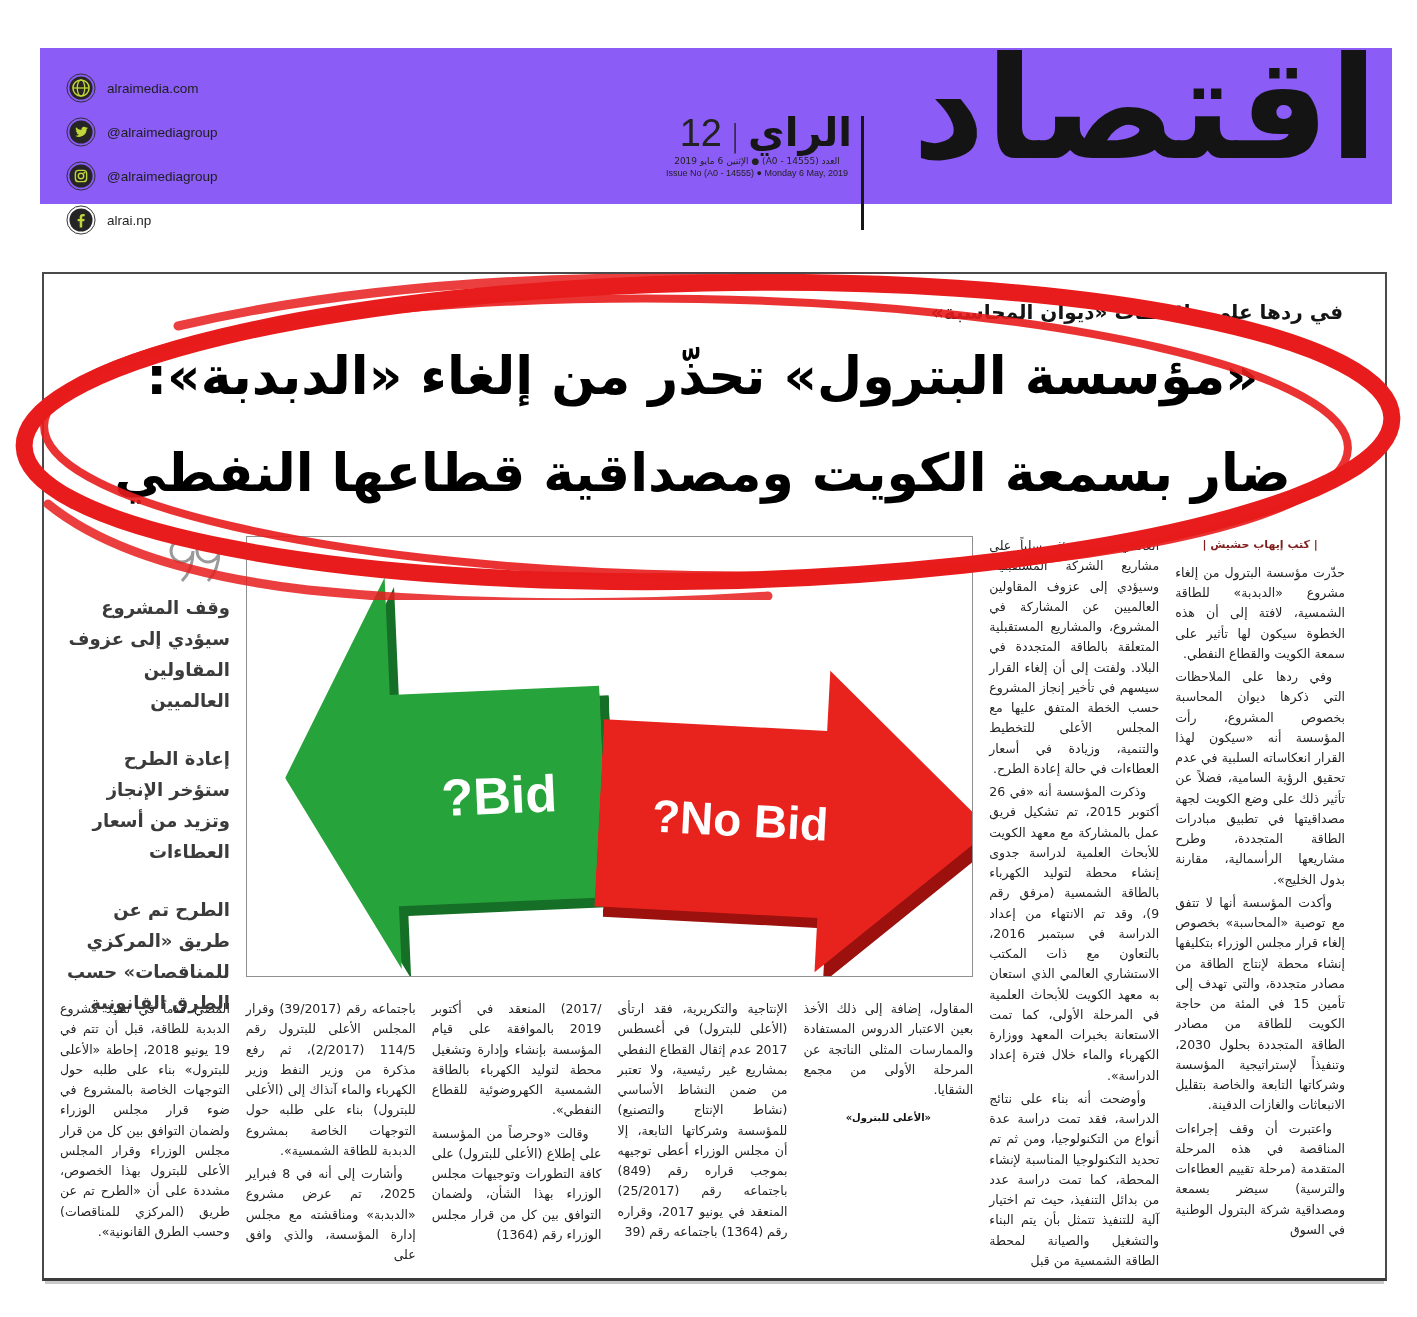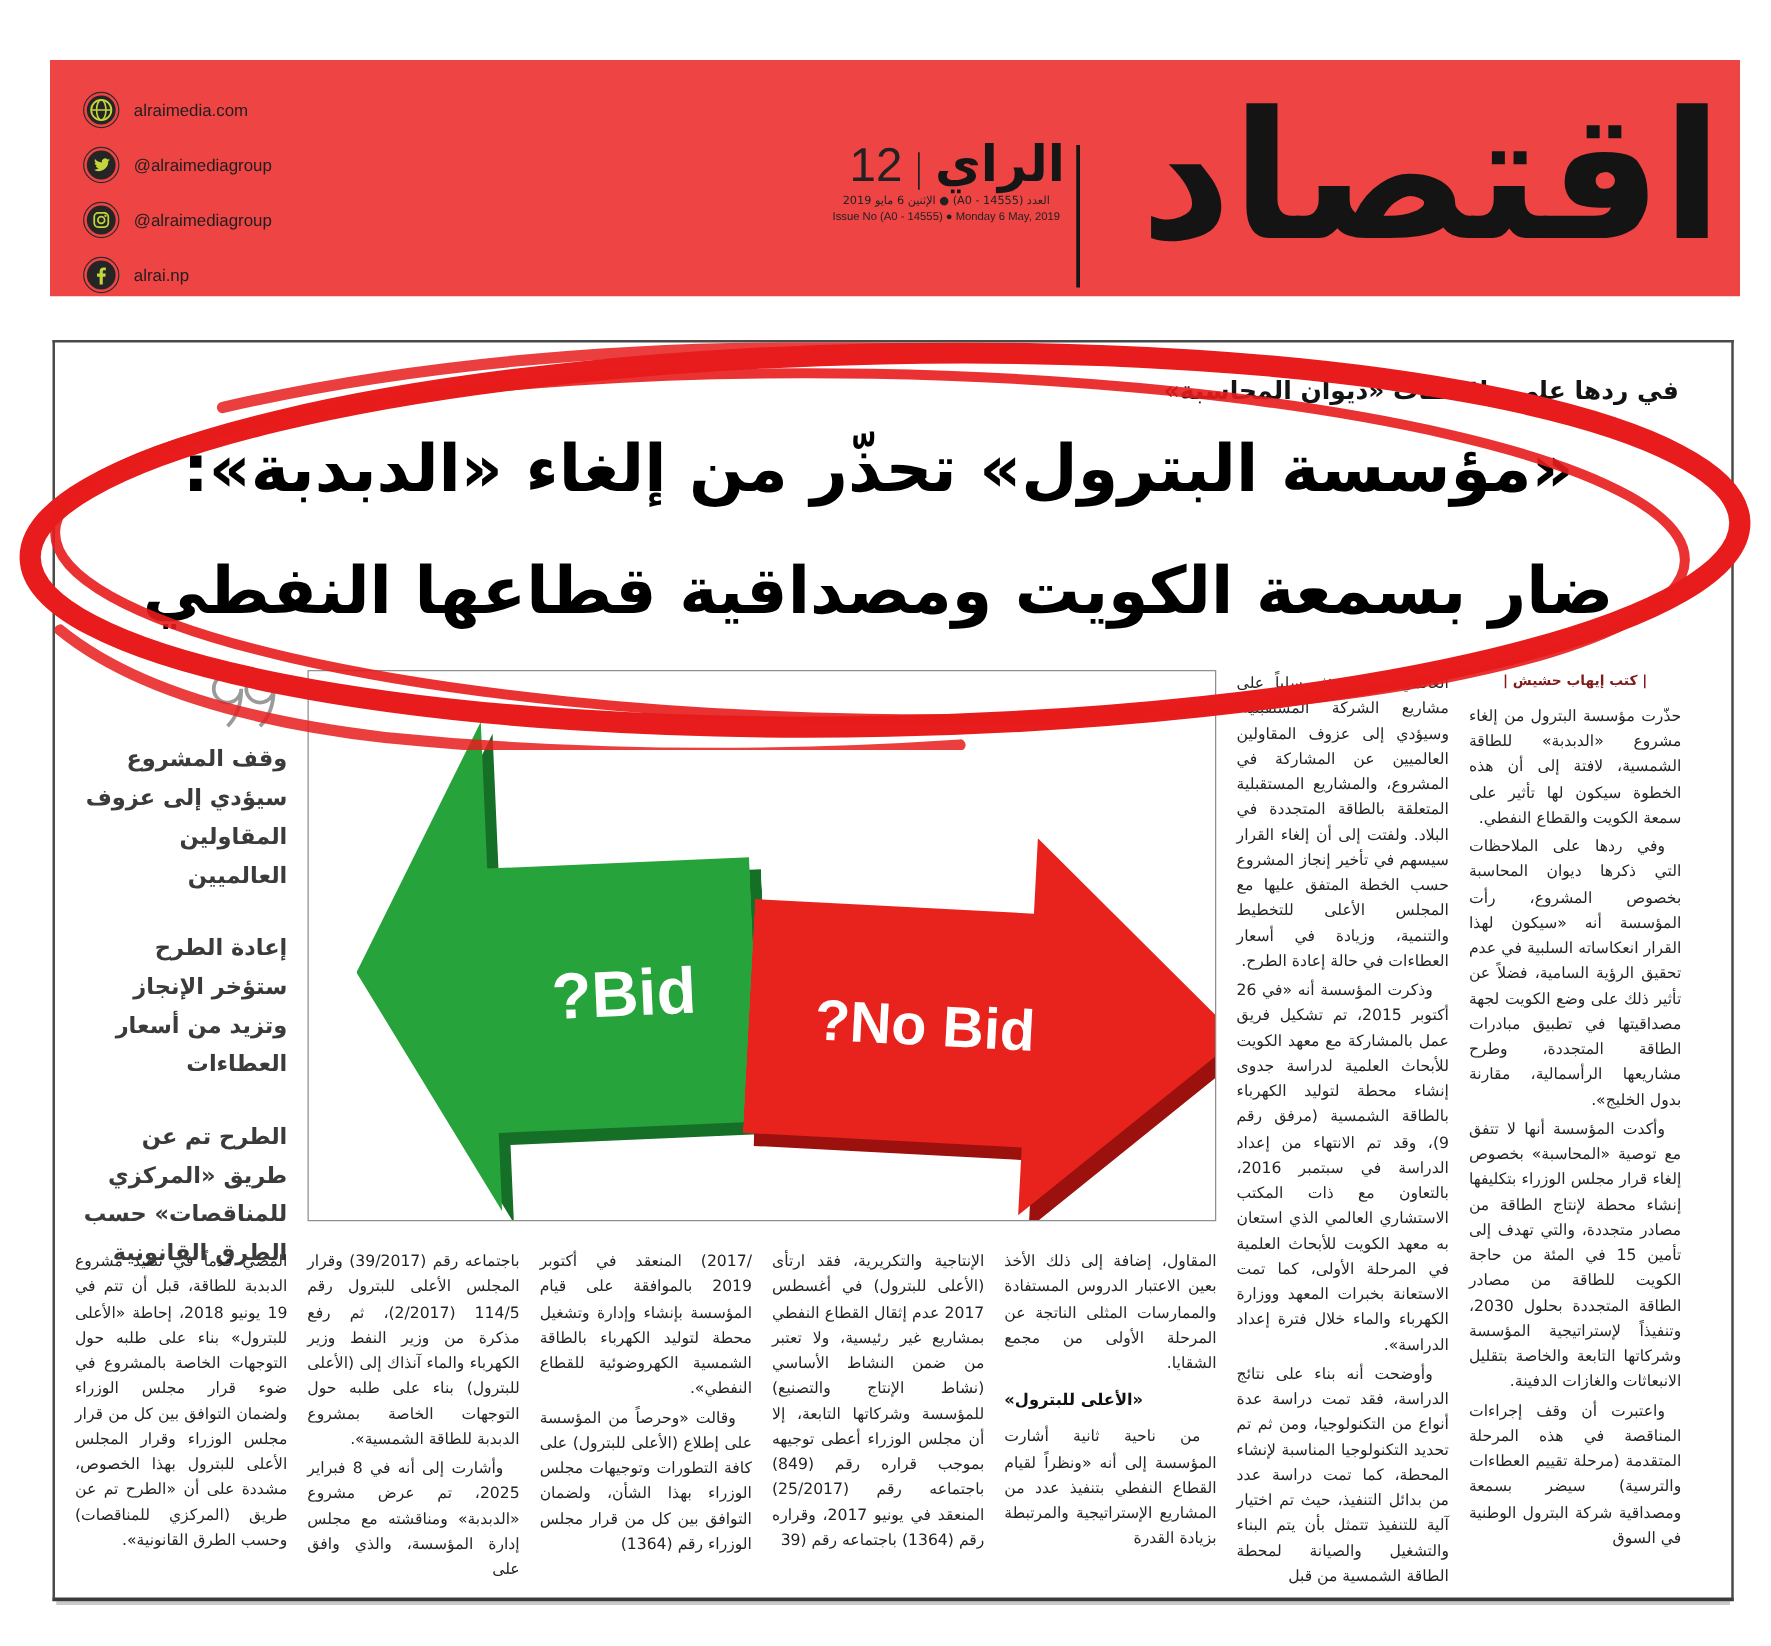--- a/index.html
+++ b/index.html
@@ -8,22 +8,22 @@
     width:1417px; height:1317px;
     background:#ffffff;
     font-family:"DejaVu Sans", sans-serif;
     position:relative;
     overflow:hidden;
   }
 
   
   .banner {
     position:absolute; left:40px; top:48px;
-    width:1352px; height:189px;
-    background:#ef4444;
+    width:1352px; height:156px;
+    background:#8b5cf6;
   }
   .social { position:absolute; left:26px; top:26px; }
   .social-row { display:flex; align-items:center; height:28px; margin-bottom:16px; }
   .social-badge {
     width:30px; height:30px; flex:0 0 30px;
     display:flex; align-items:center; justify-content:center;
   }
   .social-label {
     margin-left:11px;
     font-family:"Liberation Sans", sans-serif;
@@ -94,21 +94,21 @@
   .col-d { grid-column:4; grid-row:2; }
   .col-c { grid-column:5; grid-row:2; }
   .col-b { grid-column:6; grid-row:2; }
   .col-a { grid-column:7; grid-row:2; }
 
   .byline {
     text-align:center; font-size:11px; font-weight:bold;
     color:#7f1d1d; margin-bottom:9px; white-space:nowrap;
   }
   .subhead {
-    text-align:left; font-size:13px; font-weight:bold;
+    text-align:center; font-size:10px; font-weight:bold;
     color:#111; margin:10px 0 8px 0;
   }
 
   
   .quotes-cell { padding-left:6px; }
   .quote-icon-wrap { text-align:right; height:52px; margin-bottom:4px; }
   .pull-quote {
     direction:rtl; text-align:right;
     font-size:18px; font-weight:bold; line-height:31px;
     color:#3b3b3b; margin-bottom:27px;
@@ -273,21 +273,20 @@
         </svg>
       </div>
       <div class="pull-quote">وقف المشروع سيؤدي إلى عزوف المقاولين العالميين</div>
       <div class="pull-quote">إعادة الطرح ستؤخر الإنجاز وتزيد من أسعار العطاءات</div>
       <div class="pull-quote">الطرح تم عن طريق «المركزي للمناقصات» حسب الطرق القانونية</div>
     </aside>
 
     <div class="bodytext col-e">
       <p>المقاول، إضافة إلى ذلك الأخذ بعين الاعتبار الدروس المستفادة والممارسات المثلى الناتجة عن المرحلة الأولى من مجمع الشقايا.</p>
       <div class="subhead">«الأعلى للبترول»</div>
-      <p style="text-indent:13px;">من ناحية ثانية أشارت المؤسسة إلى أنه «ونظراً لقيام القطاع النفطي بتنفيذ عدد من المشاريع الإستراتيجية والمرتبطة بزيادة القدرة</p>
     </div>
     <div class="bodytext col-d">
       <p>الإنتاجية والتكريرية، فقد ارتأى (الأعلى للبترول) في أغسطس 2017 عدم إثقال القطاع النفطي بمشاريع غير رئيسية، ولا تعتبر من ضمن النشاط الأساسي (نشاط الإنتاج والتصنيع) للمؤسسة وشركاتها التابعة، إلا أن مجلس الوزراء أعطى توجيهه بموجب قراره رقم (849) باجتماعه رقم (25/2017) المنعقد في يونيو 2017، وقراره رقم (1364) باجتماعه رقم (39</p>
     </div>
     <div class="bodytext col-c">
       <p>/2017) المنعقد في أكتوبر 2019 بالموافقة على قيام المؤسسة بإنشاء وإدارة وتشغيل محطة لتوليد الكهرباء بالطاقة الشمسية الكهروضوئية للقطاع النفطي».</p>
       <p>وقالت «وحرصاً من المؤسسة على إطلاع (الأعلى للبترول) على كافة التطورات وتوجيهات مجلس الوزراء بهذا الشأن، ولضمان التوافق بين كل من قرار مجلس الوزراء رقم (1364)</p>
     </div>
     <div class="bodytext col-b">
       <p>باجتماعه رقم (39/2017) وقرار المجلس الأعلى للبترول رقم 114/5 (2/2017)، ثم رفع مذكرة من وزير النفط وزير الكهرباء والماء آنذاك إلى (الأعلى للبترول) بناء على طلبه حول التوجهات الخاصة بمشروع الدبدبة للطاقة الشمسية».</p>

